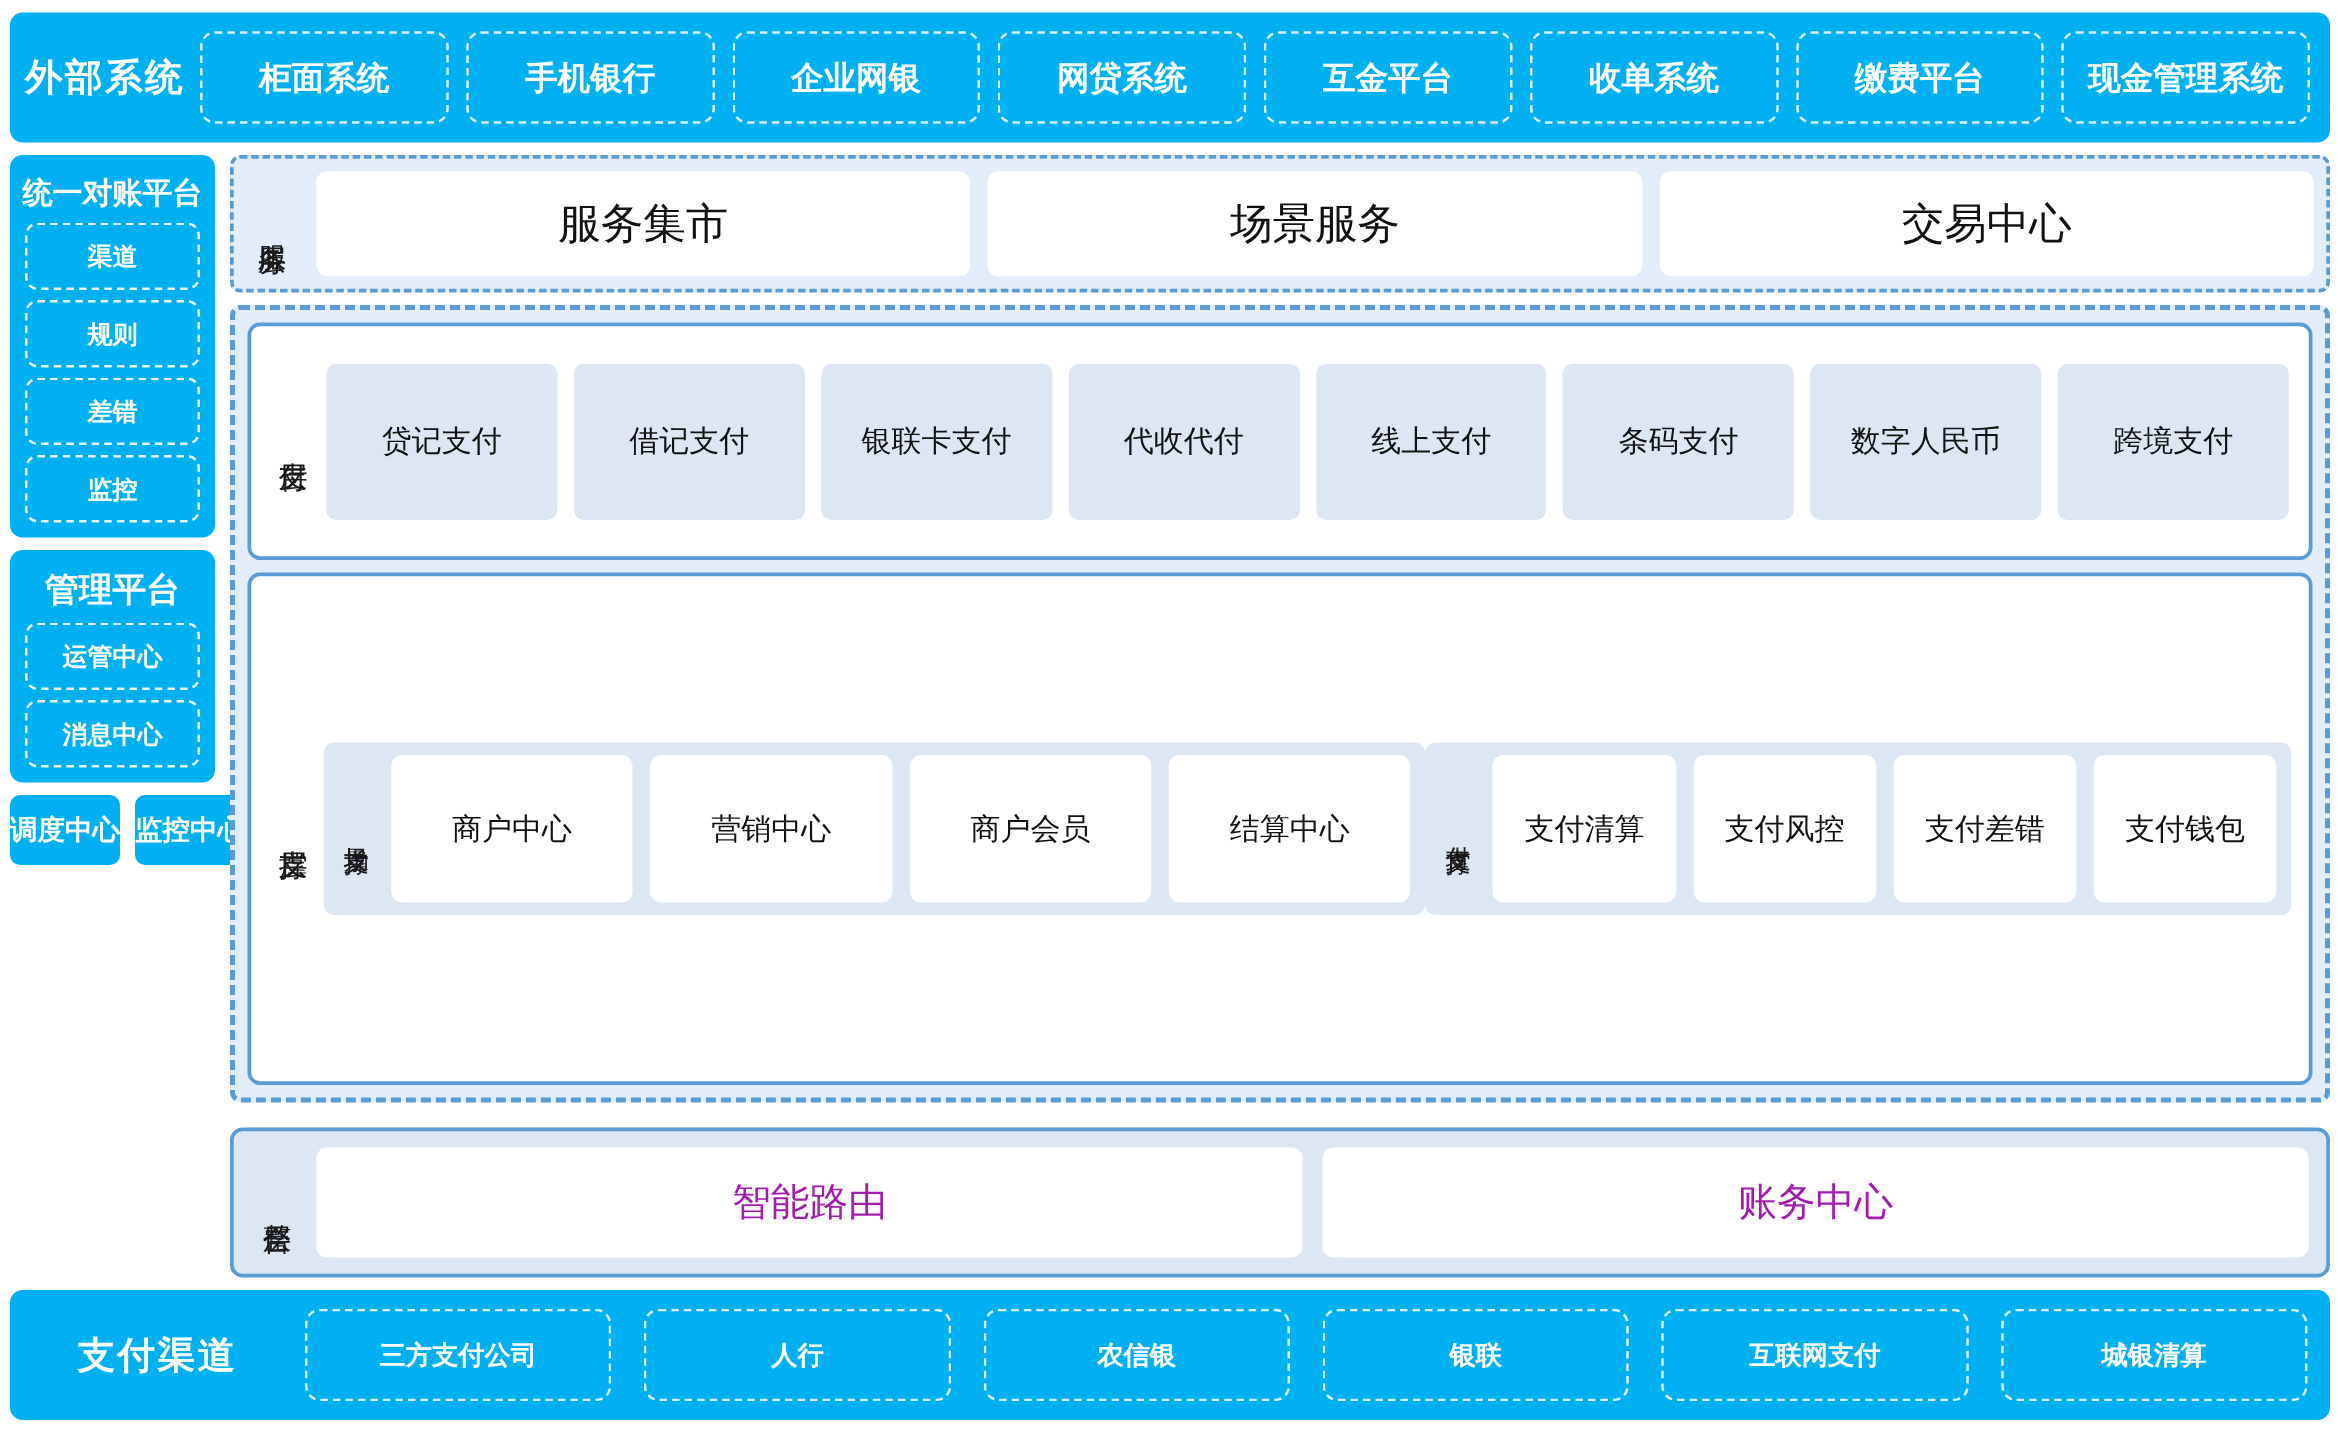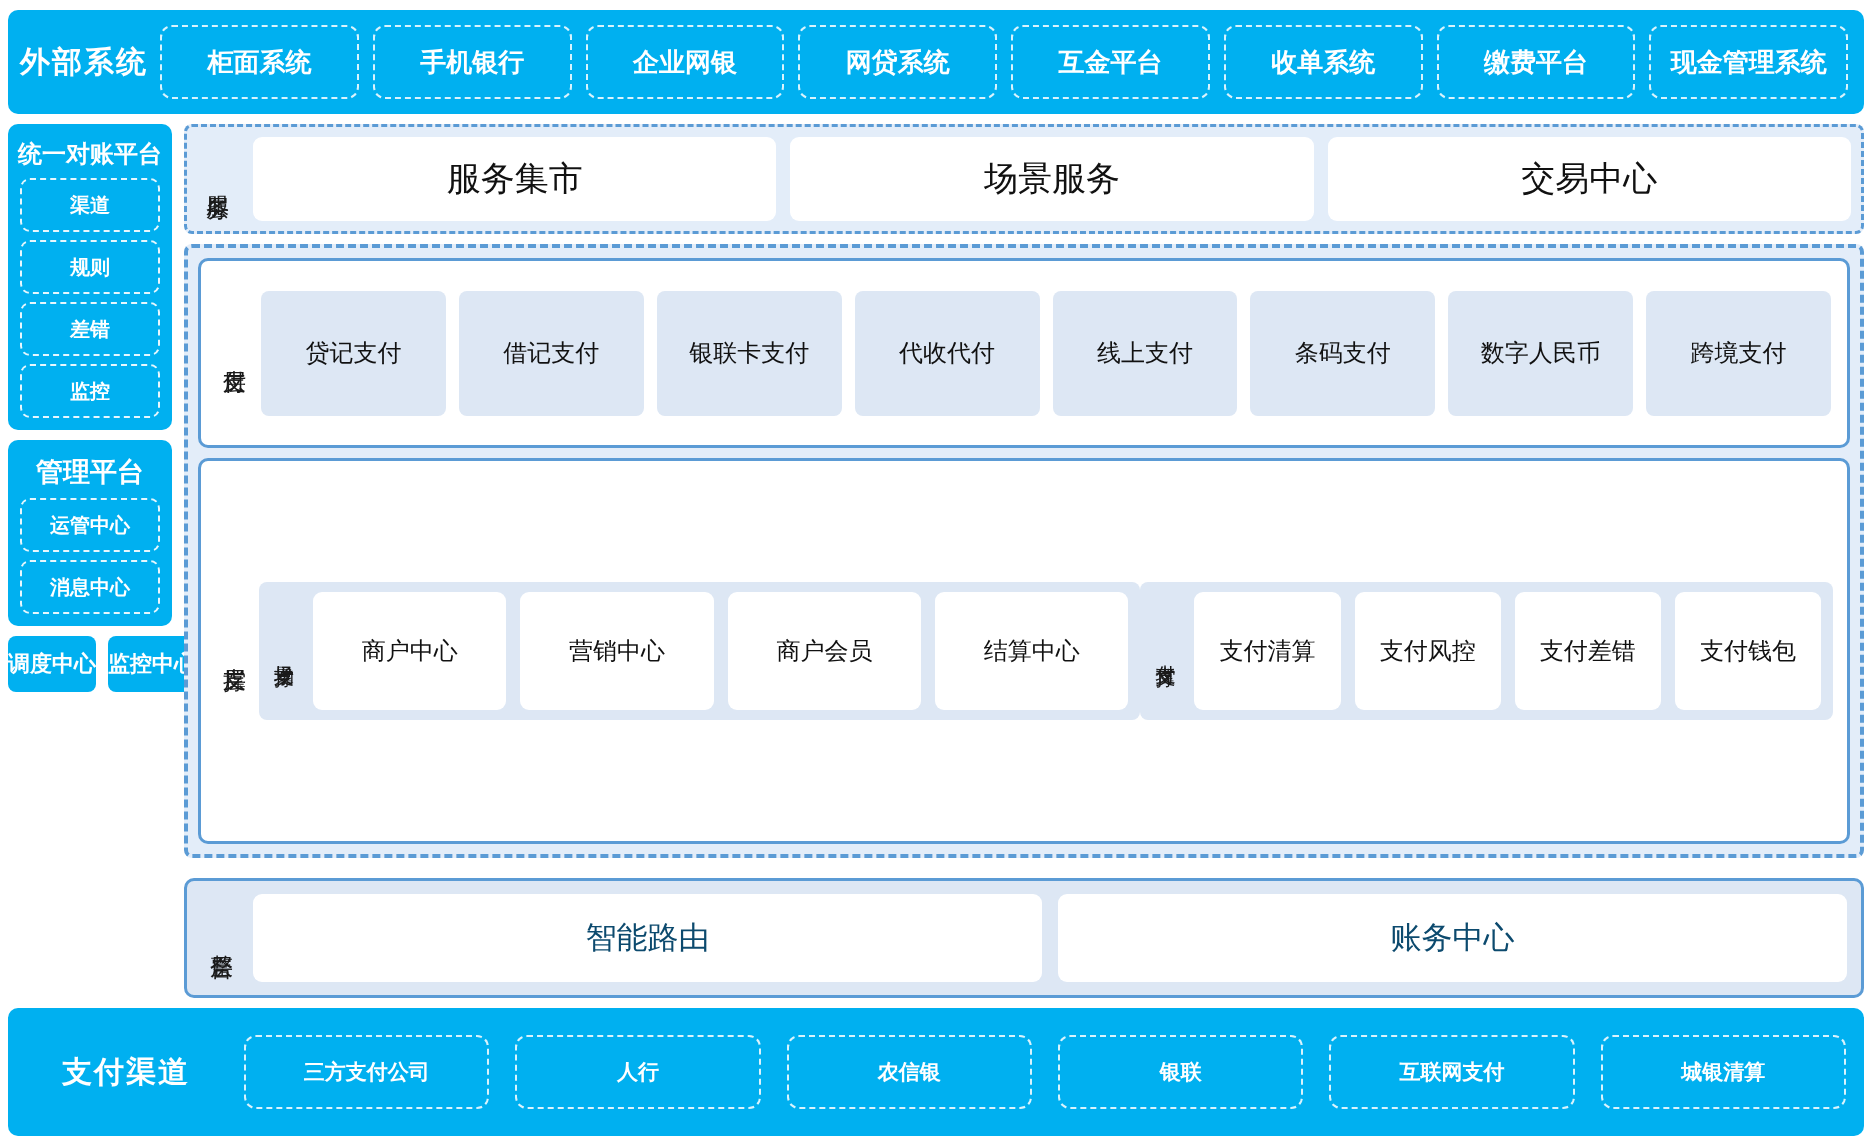--- a/index.html
+++ b/index.html
@@ -47,21 +47,21 @@
     color: #ffffff;
     font-size: 26px;
     font-weight: 700;
     white-space: nowrap;
   }
 
   #external-systems-bar { height: 104px; padding: 0 16px 0 0; }
   #external-systems-bar .bar-title { width: 152px; }
   #external-systems-bar .bar-items { gap: 14px; height: 74px; }
 
-  #payment-channels-bar { height: 128px; padding: 0 18px 0 0; margin-top: 10px; }
+  #payment-channels-bar { height: 104px; padding: 0 18px 0 0; margin-top: 10px; }
   #payment-channels-bar .bar-title { width: 236px; font-size: 30px;}
   #payment-channels-bar .bar-items { gap: 26px; height: 74px; }
   #payment-channels-bar .dashed-chip { font-size: 21px; font-weight: 600; }
 
   
   .middle {
     display: flex;
     flex: 1 1 auto;
     gap: 12px;
     margin-top: 10px;
@@ -266,21 +266,21 @@
   #integration-layer-panel .vlabel { width: 42px; }
   .integration-cards {
     display: flex; flex: 1 1 auto; gap: 16px;
   }
   .integration-card {
     flex: 1 1 0;
     background: #ffffff;
     border-radius: 9px;
     display: flex; align-items: center; justify-content: center;
     font-size: 31px;
-    color: #0c4a6e;
+    color: #a21caf;
     white-space: nowrap;
   }
 
   .rail-lower {
     display: flex; gap: 12px;
     flex: 0 0 auto;
   }
 </style>
 </head>
 <body>

